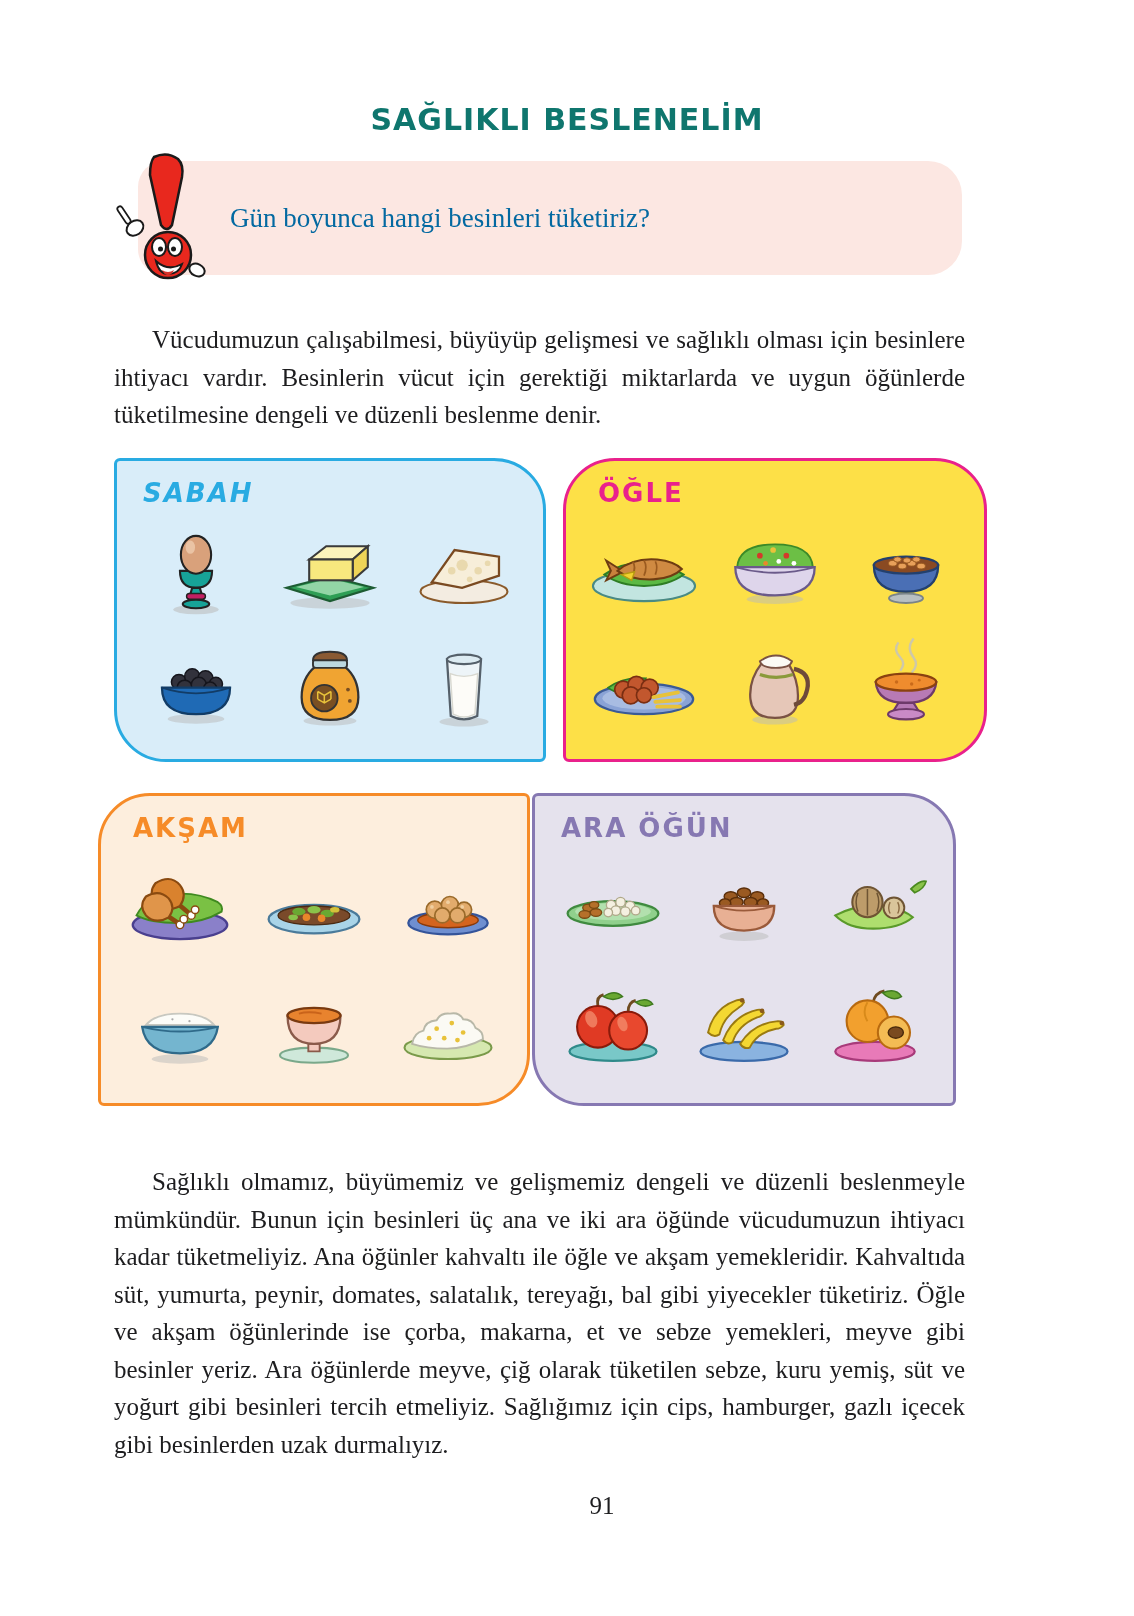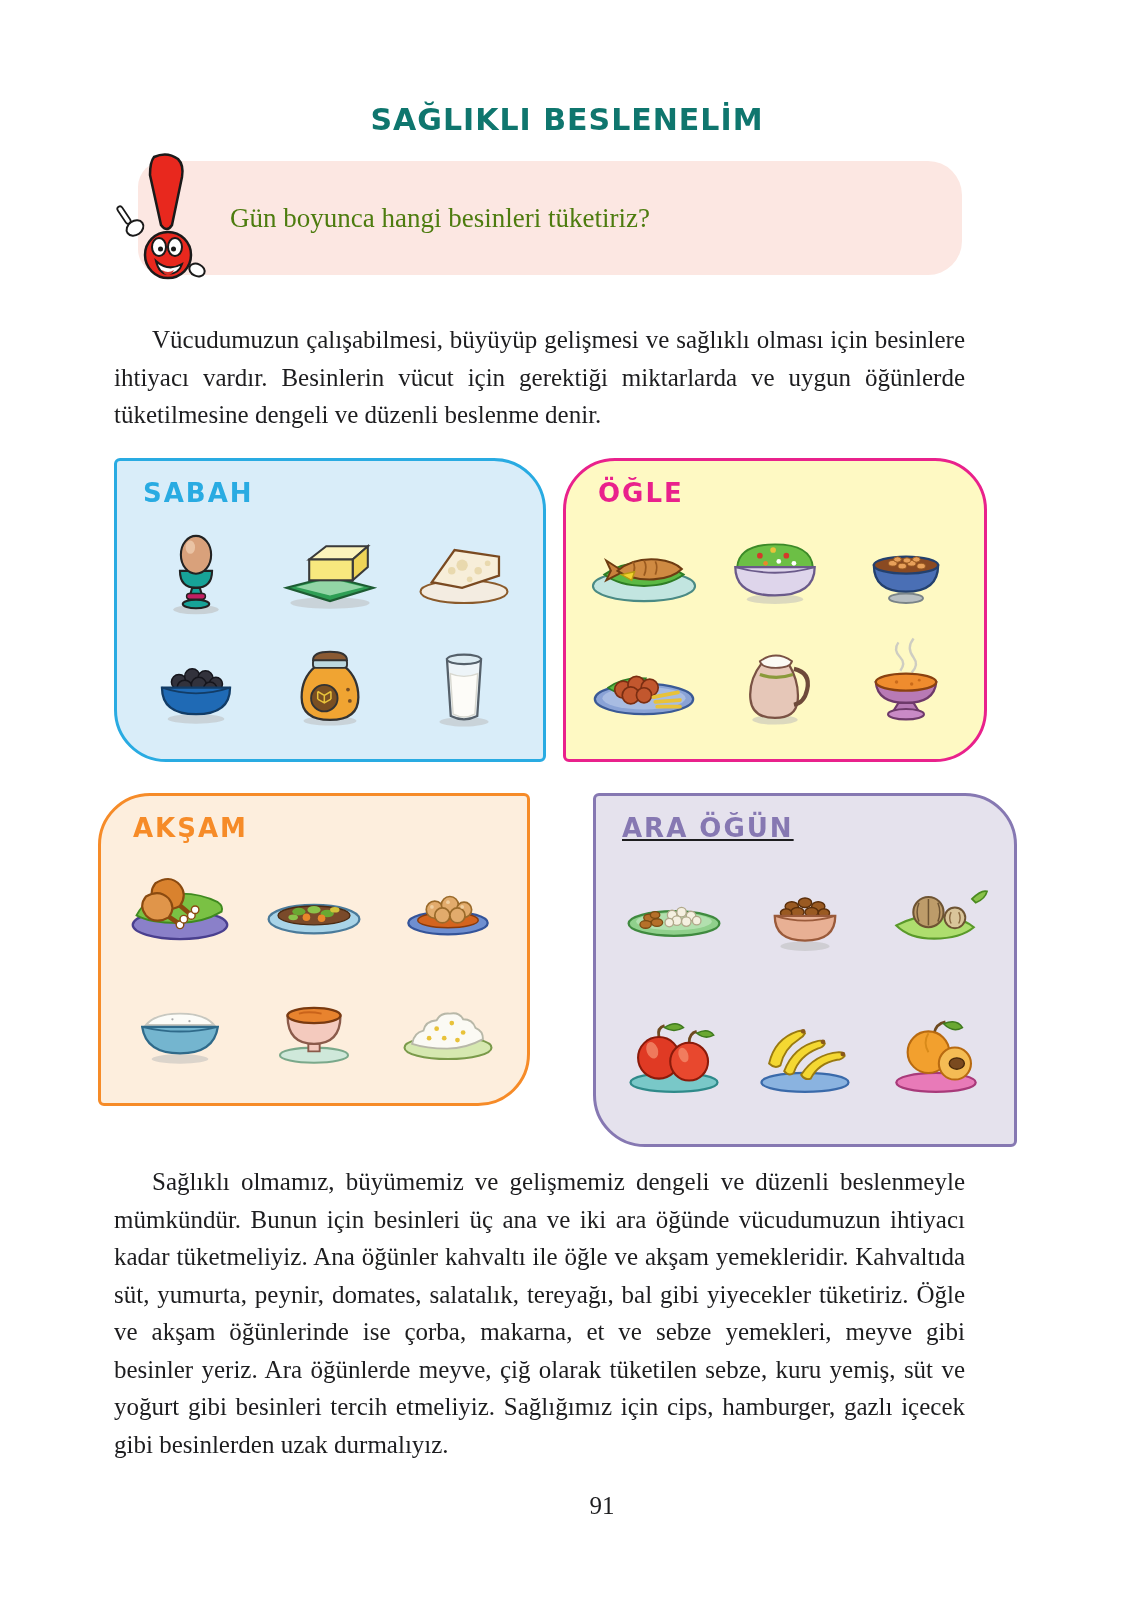--- a/index.html
+++ b/index.html
@@ -12,47 +12,47 @@
     position:absolute;left:0;top:102px;width:100%;text-align:center;
     font-family:"DejaVu Sans", sans-serif;font-weight:bold;
     font-size:30px;letter-spacing:1px;color:#0f766e;
   }
   .callout{
     position:absolute;left:138px;top:161px;width:824px;height:114px;
     background:#fce7e2;border-radius:26px 34px 34px 26px;
   }
   .callout-text{
     position:absolute;left:92px;top:0;height:100%;display:flex;align-items:center;
-    font-size:27px;color:#4d7c0f;
+    font-size:27px;color:#0369a1;
   }
   .mascot{position:absolute;left:112px;top:148px;width:110px;height:142px;z-index:2;}
   .para{
     position:absolute;left:114px;width:851px;
     font-size:25px;line-height:37.5px;text-align:justify;text-indent:38px;
   }
   .para.intro{top:296px;}
   .para.closing{top:1142px;margin-top:21px;}
   .meal-card{
     position:absolute;box-sizing:border-box;border:3px solid;
   }
   .meal-card .meal-label{
     font-family:"DejaVu Sans", sans-serif;font-weight:bold;
     font-size:26px;letter-spacing:2px;margin:17px 0 0 26px;
   }
   .card-sabah{left:114px;top:458px;width:432px;height:304px;
-    background:#d9edf9;border-color:#29abe2;border-radius:6px 52px 6px 52px;}
+    background:#d9edf9;border-color:#29abe2;border-radius:6px 52px 6px 52px;font-style:italic;}
   .card-sabah .meal-label{color:#29abe2;}
   .card-ogle{left:563px;top:458px;width:424px;height:304px;
-    background:#fef9c3;border-color:#e9218c;border-radius:52px 52px 52px 6px;}
+    background:#fde047;border-color:#e9218c;border-radius:52px 52px 52px 6px;}
   .card-ogle .meal-label{color:#e9218c;margin-left:32px;}
   .card-aksam{left:98px;top:793px;width:432px;height:313px;
     background:#fdeedd;border-color:#f68b28;border-radius:52px 6px 52px 6px;}
   .card-aksam .meal-label{color:#f68b28;margin-left:32px;}
-  .card-ara{left:593px;top:793px;width:424px;height:354px;
-    background:#e5e2ed;border-color:#8678b2;border-radius:6px 52px 6px 52px;text-decoration:underline;}
+  .card-ara{left:532px;top:793px;width:424px;height:313px;
+    background:#e5e2ed;border-color:#8678b2;border-radius:6px 52px 6px 52px;}
   .card-ara .meal-label{color:#8678b2;}
   .food-grid{
     display:grid;grid-template-columns:repeat(3,1fr);grid-template-rows:repeat(2,1fr);
     height:calc(100% - 56px);box-sizing:border-box;padding:2px 12px 10px;
   }
   .food{display:flex;align-items:center;justify-content:center;}
   .food svg{width:116px;height:104px;}
   .page-number{
     position:absolute;left:0;top:1492px;width:100%;text-align:center;
     font-size:25px;color:#1d1d1f;padding-left:35px;

